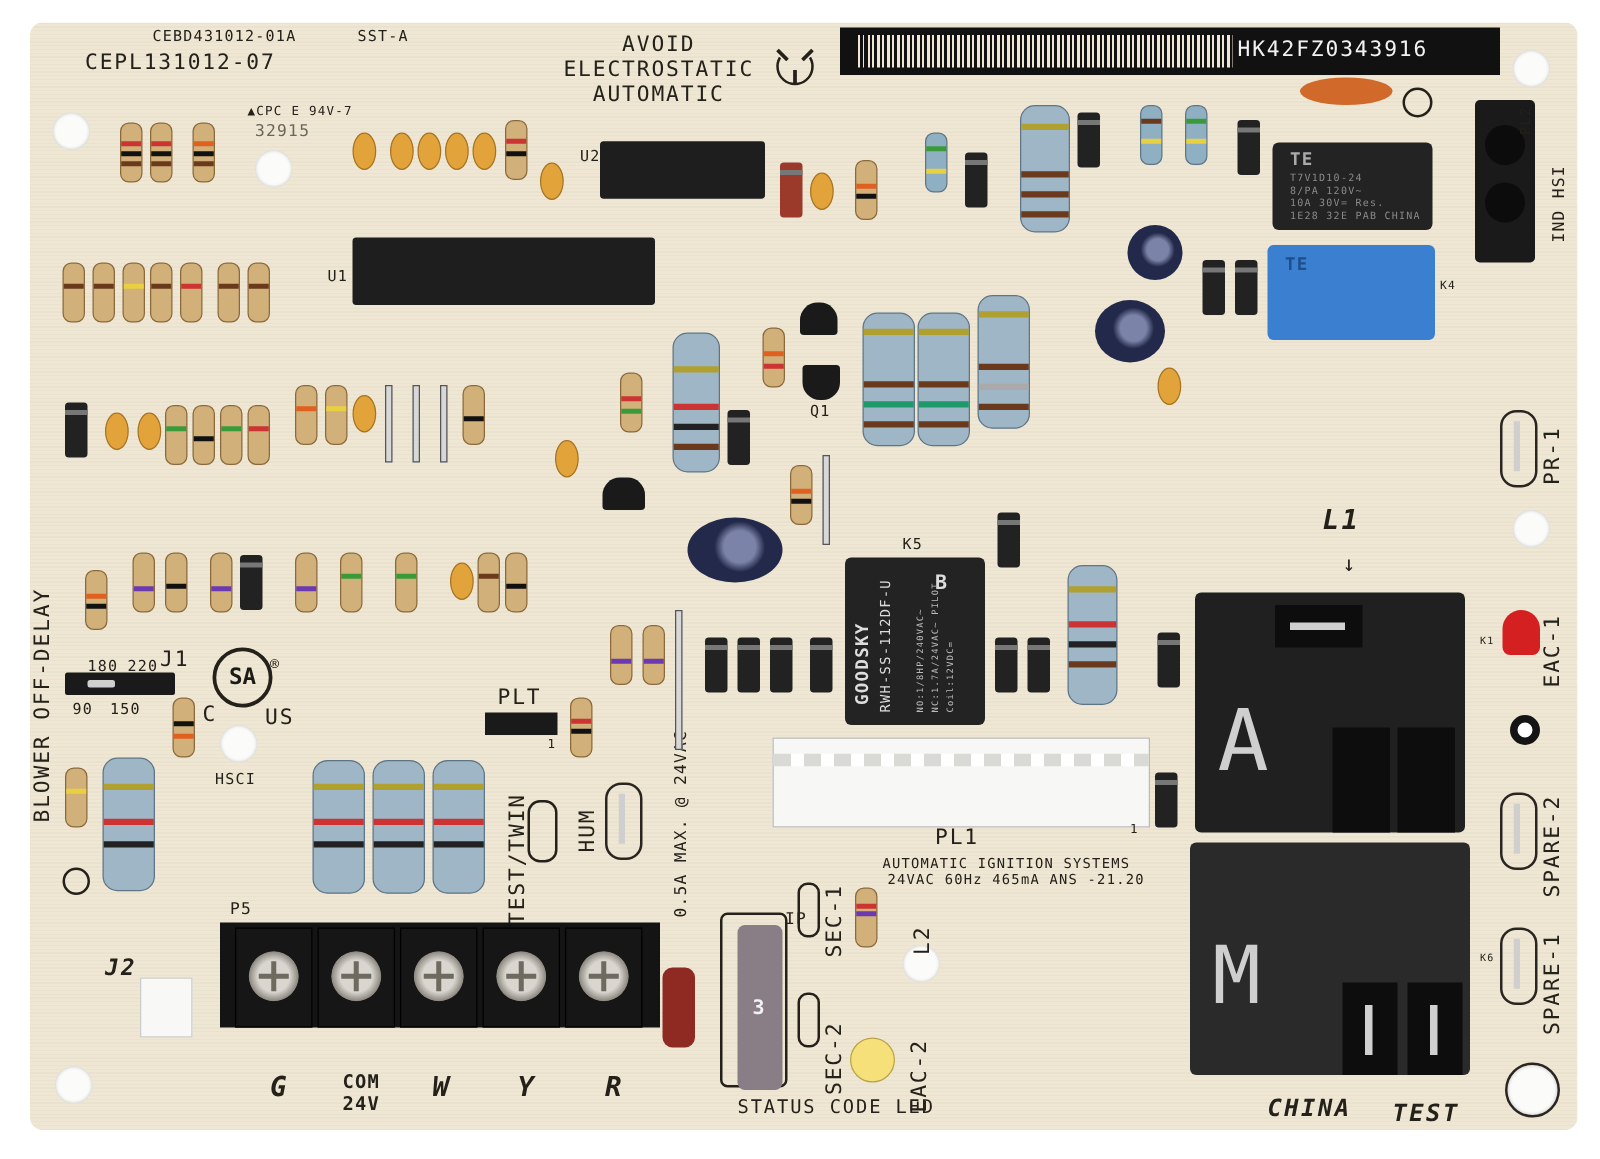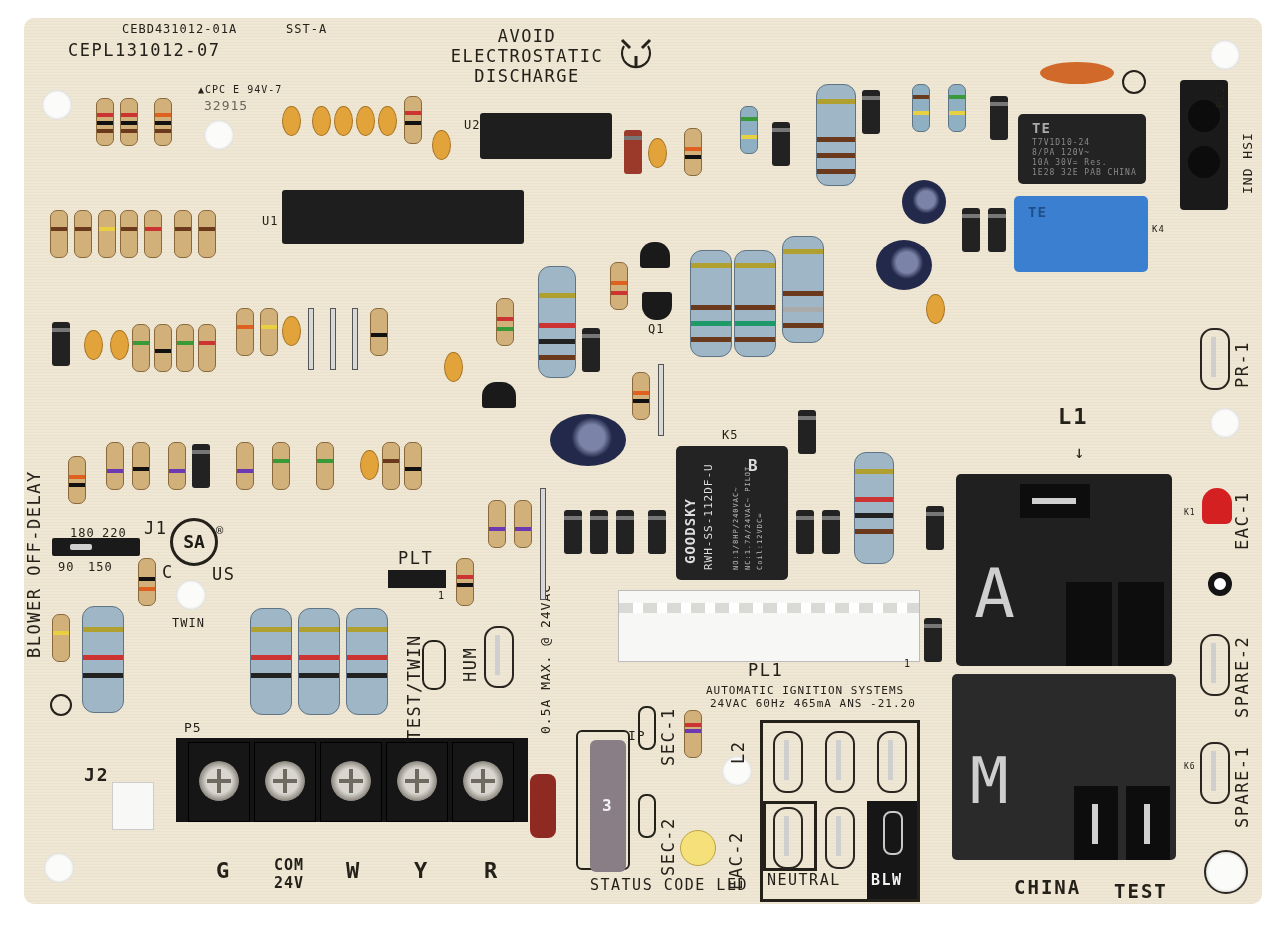--- a/index.html
+++ b/index.html
@@ -2,21 +2,21 @@
 <html><head>
 <meta charset="utf-8">
 <style>
   html,body{margin:0;padding:0;background:#ffffff;}
   body{width:1280px;height:927px;position:relative;overflow:hidden;font-family:"DejaVu Sans Mono","Liberation Mono",monospace;color:#1c1a16;}
   .board{position:absolute;left:24px;top:18px;width:1238px;height:886px;background:#efe7d3;border-radius:10px;
     background-image:repeating-linear-gradient(0deg,rgba(0,0,0,0.025) 0 1px,transparent 1px 3px);}
   .abs{position:absolute;}
   .silk{position:absolute;font-size:12px;letter-spacing:1px;color:#24201a;white-space:nowrap;}
   .silk.lg{font-size:17px;letter-spacing:1.5px;}
-  .silk.xl{font-size:22px;font-weight:bold;letter-spacing:2px;}
+  .silk.xl{font-size:22px;font-weight:bold;letter-spacing:2px;font-style:italic;}
   .vert{transform:rotate(-90deg);transform-origin:left top;}
   .hole{position:absolute;width:30px;height:30px;border-radius:50%;background:#fbfbf9;box-shadow:inset 0 0 3px #bbb;}
   .res{position:absolute;width:16px;height:46px;border-radius:7px;background:#d2b07a;border:1px solid #8a6a3c;}
   .res .b{position:absolute;left:0;right:0;height:4px;}
   .bigres{position:absolute;width:40px;height:105px;border-radius:12px;background:#9fb6c6;border:1px solid #5f7585;}
   .bigres .b{position:absolute;left:0;right:0;height:5px;}
   .diode{position:absolute;width:18px;height:44px;background:#222;border-radius:3px;}
   .diode::after{content:"";position:absolute;left:0;right:0;top:6px;height:4px;background:#777;}
   .cap{position:absolute;width:17px;height:28px;border-radius:50%;background:#e2a43a;border:1px solid #a67322;}
   .ic{position:absolute;background:#1e1e1e;border-radius:3px;}
@@ -46,27 +46,31 @@
 
   <div class="silk" style="left:98px;top:4px">CEBD431012-01A</div>
   <div class="silk" style="left:262px;top:4px">SST-A</div>
   <div class="silk lg" style="left:44px;top:22px">CEPL131012-07</div>
   <div class="silk" style="left:174px;top:66px;font-size:10px">▲CPC E 94V-7</div>
   <div class="silk" style="left:180px;top:80px;font-size:13px;color:#6b665c">32915</div>
 
   <div class="abs" style="left:408px;top:8px;text-align:center;width:190px">
     <div class="silk lg" style="position:static">AVOID</div>
     <div class="silk lg" style="position:static">ELECTROSTATIC</div>
-    <div class="silk lg" style="position:static">DISCHARGE</div>
+    <div class="silk lg" style="position:static">AUTOMATIC</div>
   </div>
   <svg class="abs" style="left:592px;top:16px" width="40" height="40">
     <path d="M8 12 A14 14 0 1 0 32 12" fill="none" stroke="#24201a" stroke-width="2"></path>
     <path d="M6 6 L14 14 M34 6 L26 14 M20 34 L20 22" stroke="#24201a" stroke-width="3"></path>
   </svg>
 
+  <div class="abs" style="left:648px;top:4px;width:528px;height:38px;background:#111">
+    <div class="abs" style="left:14px;top:6px;width:300px;height:26px;background:repeating-linear-gradient(90deg,#efe7d3 0 2px,#111 2px 4px,#efe7d3 4px 5px,#111 5px 8px)"></div>
+    <div class="silk lg" style="left:318px;top:8px;color:#f2f2f2">HK42FZ0343916</div>
+  </div>
 
   <div class="ic" style="left:258px;top:172px;width:242px;height:54px"></div>
   <div class="silk" style="left:238px;top:196px">U1</div>
   <div class="ic" style="left:456px;top:95px;width:132px;height:46px"></div>
   <div class="silk" style="left:440px;top:100px">U2</div>
 
   <div class="res" style="left:72px;top:80px">
       <div class="b" style="top:14px;background:#c33"></div>
       <div class="b" style="top:22px;background:#111"></div>
       <div class="b" style="top:30px;background:#6b3a1d"></div>
@@ -172,32 +176,32 @@
   <div class="res" style="left:358px;top:424px">
       <div class="b" style="top:16px;background:#6b3a1d"></div>
     </div>
   <div class="res" style="left:380px;top:424px">
       <div class="b" style="top:24px;background:#111"></div>
     </div>
 
   <div class="silk lg vert" style="left:0px;top:640px;width:220px">BLOWER OFF-DELAY</div>
   <div class="silk" style="left:46px;top:508px">180</div>
   <div class="silk" style="left:78px;top:508px">220</div>
-  <div class="silk lg" style="left:120px;top:500px">J1</div>
+  <div class="silk lg" style="left:104px;top:500px">J1</div>
   <div class="abs" style="left:28px;top:520px;width:88px;height:18px;background:#1a1a1a;border-radius:2px">
     <div class="abs" style="left:18px;top:6px;width:22px;height:6px;background:#cfcfcf;border-radius:2px"></div>
   </div>
   <div class="silk" style="left:34px;top:542px">90</div>
   <div class="silk" style="left:64px;top:542px">150</div>
 
   <div class="abs" style="left:146px;top:500px;width:42px;height:42px;border:3px solid #24201a;border-radius:50%;font-size:18px;font-weight:bold;text-align:center;line-height:42px"><span>SA</span></div>
   <div class="silk" style="left:192px;top:506px">®</div>
   <div class="silk lg" style="left:138px;top:544px">C</div>
   <div class="silk lg" style="left:188px;top:546px">US</div>
-  <div class="silk" style="left:148px;top:598px">TWIN</div>
+  <div class="silk" style="left:148px;top:598px">HSCI</div>
 
   <div class="res" style="left:114px;top:540px">
       <div class="b" style="top:18px;background:#111"></div>
       <div class="b" style="top:28px;background:#e06020"></div>
     </div>
   <div class="res" style="left:28px;top:596px">
       <div class="b" style="top:16px;background:#e8d040"></div>
     </div>
   <div class="bigres" style="left:58px;top:588px">
       <div class="b" style="top:20px;background:#b0a030"></div>
@@ -388,33 +392,20 @@
   <div class="abs" style="left:614px;top:776px;width:14px;height:40px;border:2px solid #24201a;border-radius:8px"></div>
   <div class="res" style="left:660px;top:692px">
       <div class="b" style="top:12px;background:#c33"></div>
       <div class="b" style="top:18px;background:#6b3ab0"></div>
     </div>
   <div class="abs" style="left:656px;top:812px;width:34px;height:34px;border-radius:50%;background:#f5e07a;border:1px solid #b8a445"></div>
   <div class="silk lg" style="left:566px;top:858px;font-size:15px">STATUS CODE LED</div>
   <div class="silk lg vert" style="left:702px;top:872px;width:90px">EAC-2</div>
   <div class="silk lg vert" style="left:704px;top:746px;width:40px">L2</div>
 
-  <div class="abs" style="left:736px;top:702px;width:154px;height:176px;border:3px solid #24201a">
-    <div class="spade" style="left:10px;top:8px"></div>
-    <div class="spade" style="left:62px;top:8px"></div>
-    <div class="spade" style="left:114px;top:8px"></div>
-    <div class="abs" style="left:0;top:78px;width:48px;height:64px;border:3px solid #24201a"></div>
-    <div class="spade" style="left:10px;top:84px"></div>
-    <div class="spade" style="left:62px;top:84px"></div>
-    <div class="abs" style="left:104px;top:78px;width:50px;height:98px;background:#161616">
-      <div class="abs" style="left:16px;top:10px;width:16px;height:40px;border:2px solid #c8c8c8;border-radius:8px"></div>
-    </div>
-    <div class="silk lg" style="left:4px;top:148px;font-size:15px">NEUTRAL</div>
-    <div class="silk lg" style="left:108px;top:148px;font-size:15px;color:#f2f2f2;font-weight:bold">BLW</div>
-  </div>
 
   <div class="silk" style="left:160px;top:702px;font-size:13px">P5</div>
   <div class="abs" style="left:152px;top:720px;width:352px;height:84px;background:#141414">
     <div class="term" style="left:12px;top:4px">
         <div class="screw"></div>
       </div>
     <div class="term" style="left:78px;top:4px">
         <div class="screw"></div>
       </div>
     <div class="term" style="left:144px;top:4px">

